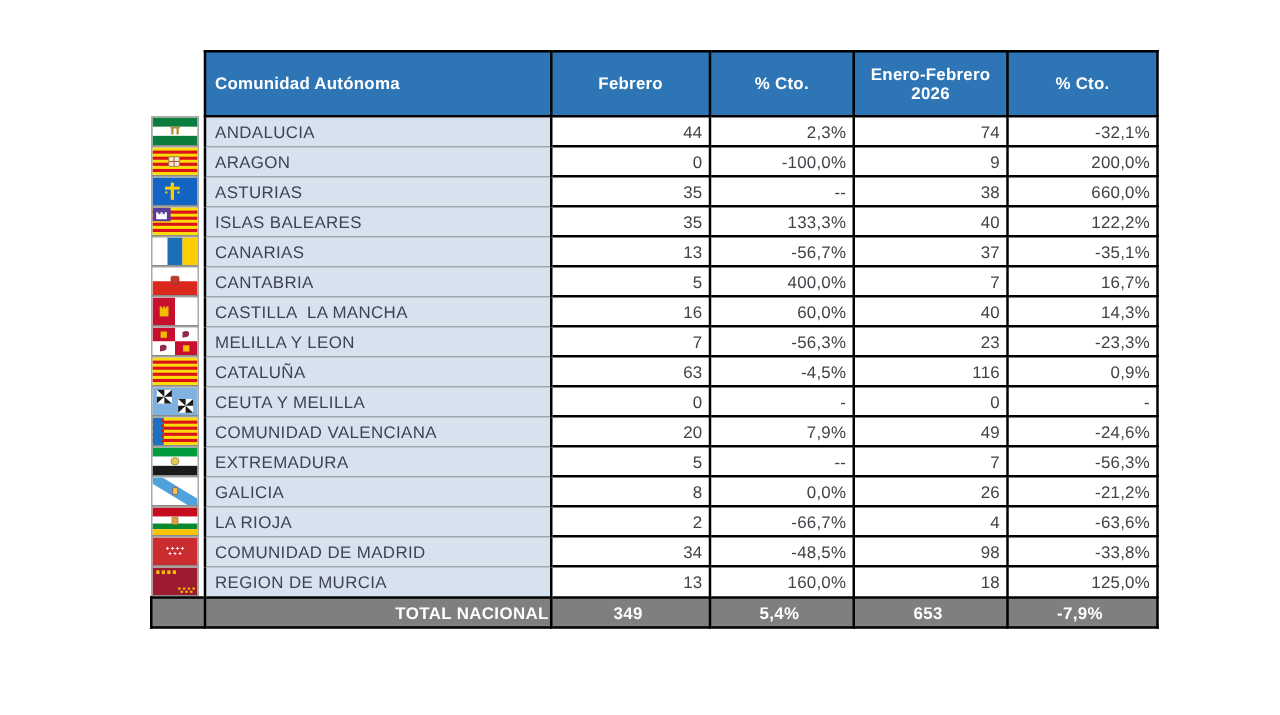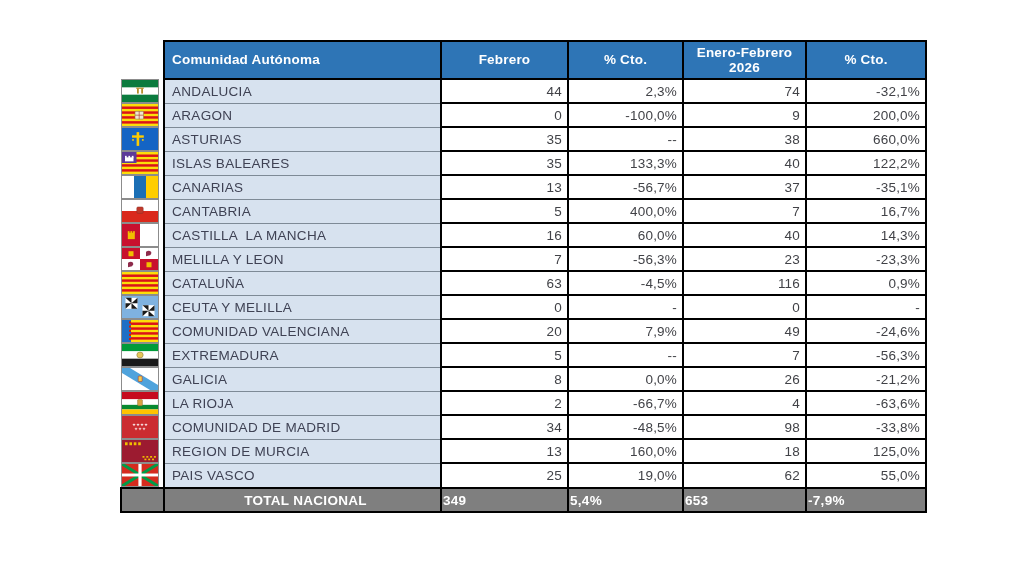--- a/index.html
+++ b/index.html
@@ -27,21 +27,21 @@
 
   th, td { box-sizing: border-box; }
 
   th.h {
     background: var(--header-bg, #2E75B6);
     color: #ffffff;
     font-weight: bold;
     font-size: 13.5px;
     line-height: 1.12;
     border: 2px solid var(--border, #000);
-    height: 38px;
+    height: 52px;
     text-align: center;
     padding: 0 2px;
     letter-spacing: 0.2px;
   }
   th.h.name-h { text-align: left; padding-left: 7px; }
 
   td.flagcol, th.flagcol {
     border: none;
     background: transparent;
     padding: 0;
@@ -80,22 +80,22 @@
     padding-right: 5px;
     letter-spacing: 0.2px;
   }
   tr.total td {
     background: var(--total-bg, #7F7F7F);
     color: #ffffff;
     font-weight: bold;
     border: 2px solid var(--border, #000);
     letter-spacing: 0.3px;
   }
-  tr.total td.t-name { text-align: center; padding-left: 7px; }
-  tr.total td.t-num  { text-align: left; padding-right: 5px; }
+  tr.total td.t-name { text-align: right; padding-left: 7px; }
+  tr.total td.t-num  { text-align: center; padding-right: 5px; }
 </style>
 </head>
 <body>
 
 <div class="stage">
   <table class="regions">
     <colgroup>
       <col class="c-flag">
         <col class="c-name">
         <col class="c-feb">
@@ -382,35 +382,20 @@
               <rect x="26.2" y="20.3" width="2" height="1.8" fill="#F1BF00"></rect>
               <rect x="30" y="20.3" width="2" height="1.8" fill="#F1BF00"></rect>
             </svg>
           </td>
           <td class="name">REGION DE MURCIA</td>
           <td class="num">13</td>
           <td class="num">160,0%</td>
           <td class="num">18</td>
           <td class="num">125,0%</td>
         </tr>
-        <tr>
-          <td class="flagcol">
-            <svg viewBox="0 0 36 24" preserveAspectRatio="none" xmlns="http://www.w3.org/2000/svg">
-              <rect width="36" height="24" fill="#D52B1E"></rect>
-              <path d="M0 0 L36 24 M36 0 L0 24" stroke="#009B48" stroke-width="3.2"></path>
-              <rect x="16.4" width="3.2" height="24" fill="#fff"></rect>
-              <rect y="10.4" width="36" height="3.2" fill="#fff"></rect>
-            </svg>
-          </td>
-          <td class="name">PAIS VASCO</td>
-          <td class="num">25</td>
-          <td class="num">19,0%</td>
-          <td class="num">62</td>
-          <td class="num">55,0%</td>
-        </tr>
       </tbody>
     <tfoot>
       <tr class="total">
         <td class="flagcol"></td>
         <td class="t-name">TOTAL NACIONAL</td>
         <td class="t-num">349</td>
         <td class="t-num">5,4%</td>
         <td class="t-num">653</td>
         <td class="t-num">-7,9%</td>
       </tr>

